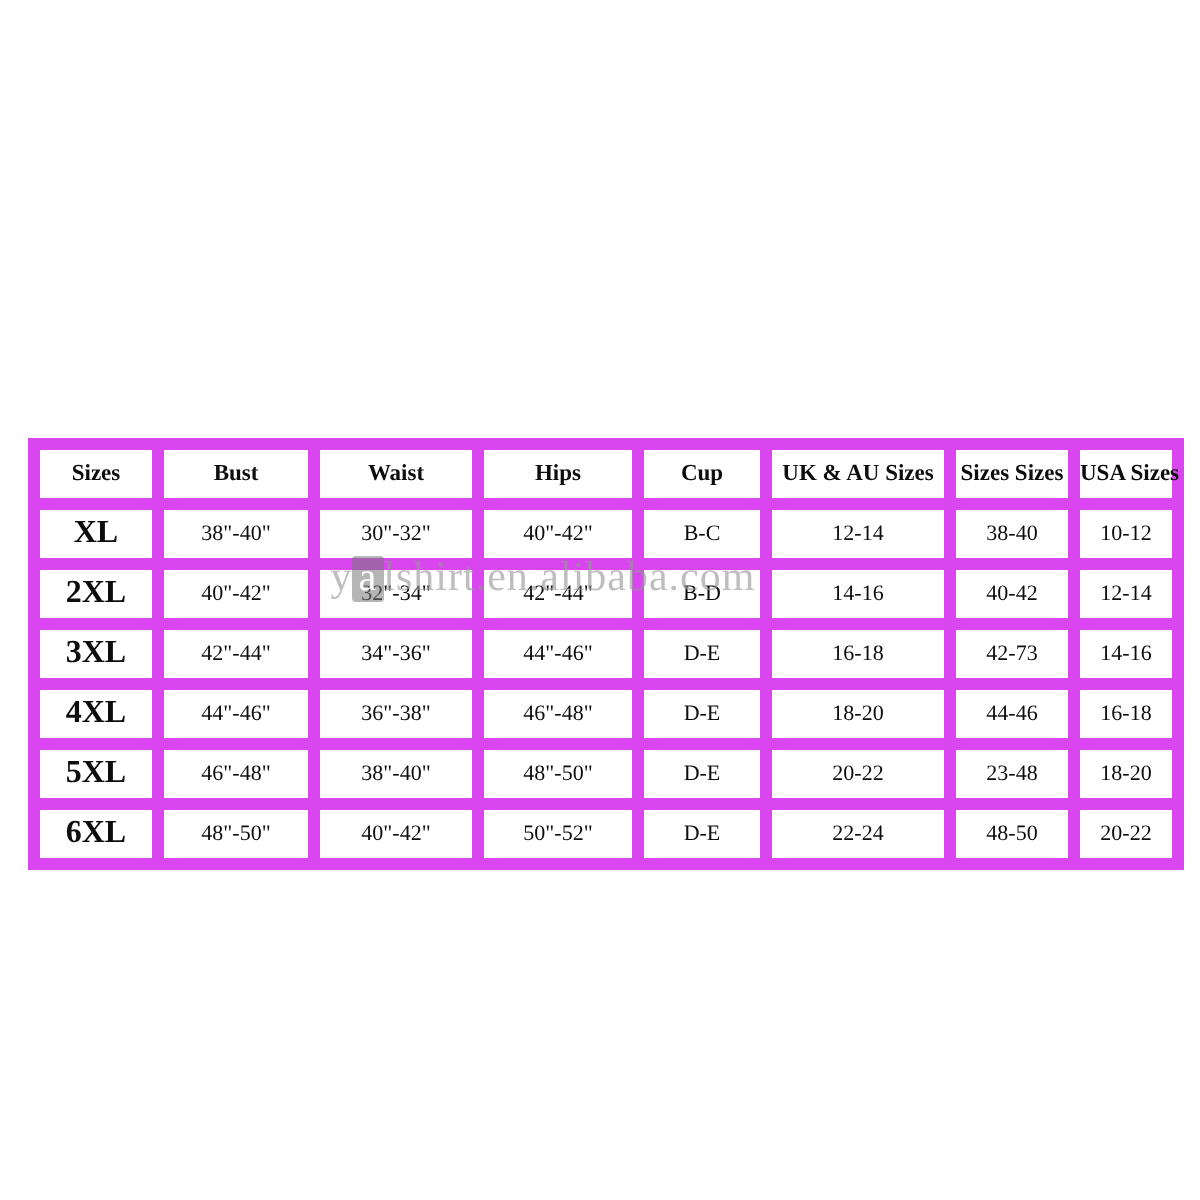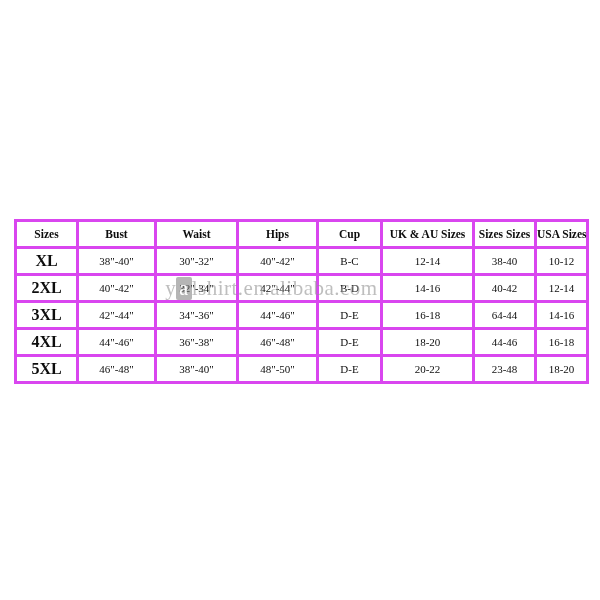--- a/index.html
+++ b/index.html
@@ -24,21 +24,21 @@
     top: 219px;
     width: 572px;
   }
   table.size-chart {
     border-collapse: collapse;
     width: 572px;
     table-layout: fixed;
   }
   table.size-chart th,
   table.size-chart td {
-    border: 3px solid #d946ef;
+    border: 6px solid #d946ef;
     text-align: center;
     vertical-align: middle;
     height: 24px;
     font-size: 11px;
     color: #0d0d0d;
     padding: 0;
     line-height: 24px;
     white-space: nowrap;
     font-family: Liberation Serif, serif;
   }
@@ -137,21 +137,21 @@
           <td>40-42</td>
           <td>12-14</td>
         </tr>
         <tr>
           <td class="size-cell">3XL</td>
           <td>42"-44"</td>
           <td>34"-36"</td>
           <td>44"-46"</td>
           <td>D-E</td>
           <td>16-18</td>
-          <td>64-44</td>
+          <td>42-73</td>
           <td>14-16</td>
         </tr>
         <tr>
           <td class="size-cell">4XL</td>
           <td>44"-46"</td>
           <td>36"-38"</td>
           <td>46"-48"</td>
           <td>D-E</td>
           <td>18-20</td>
           <td>44-46</td>
@@ -160,20 +160,30 @@
         <tr>
           <td class="size-cell">5XL</td>
           <td>46"-48"</td>
           <td>38"-40"</td>
           <td>48"-50"</td>
           <td>D-E</td>
           <td>20-22</td>
           <td>23-48</td>
           <td>18-20</td>
         </tr>
+        <tr>
+          <td class="size-cell">6XL</td>
+          <td>48"-50"</td>
+          <td>40"-42"</td>
+          <td>50"-52"</td>
+          <td>D-E</td>
+          <td>22-24</td>
+          <td>48-50</td>
+          <td>20-22</td>
+        </tr>
       </tbody>
     </table>
   </div>
 
   <div class="watermark">
     <span class="wm-box">y</span><span class="wm-badge">a</span><span class="wm-box">lshirt.en.alibaba.com</span>
   </div>
 
 </div>
 

